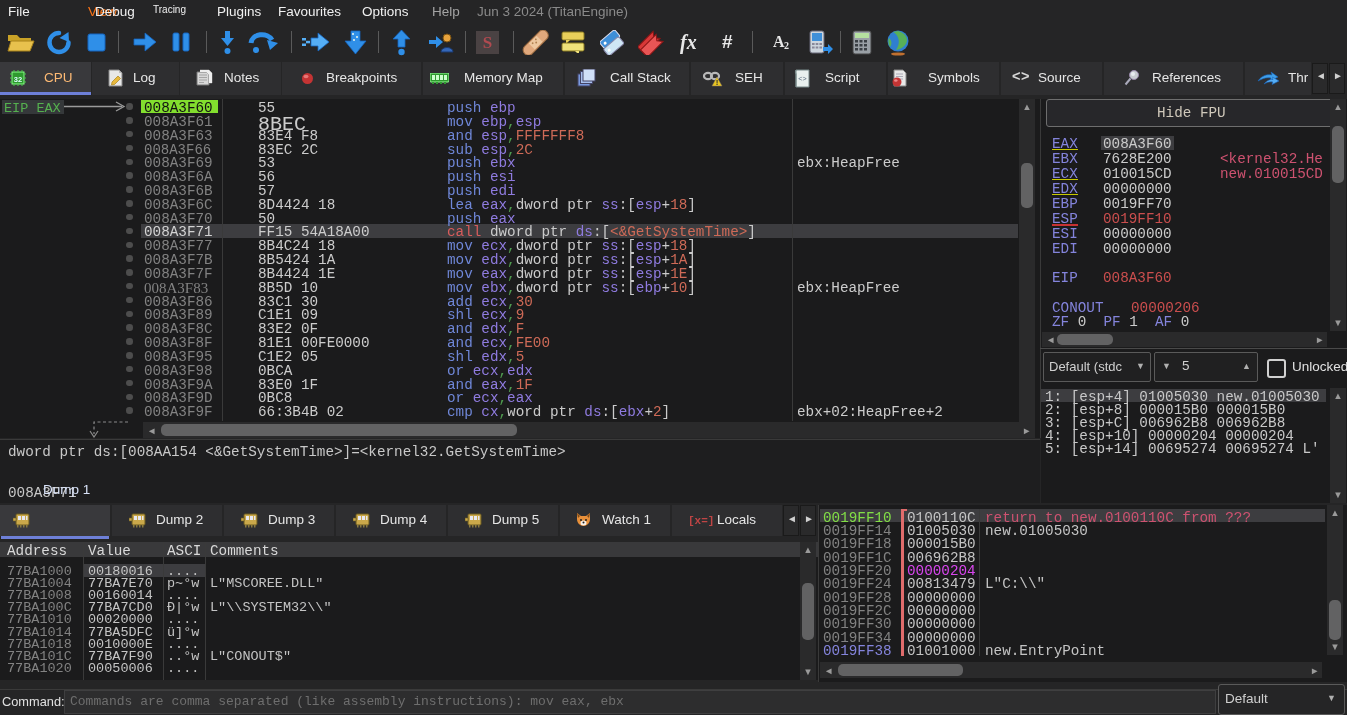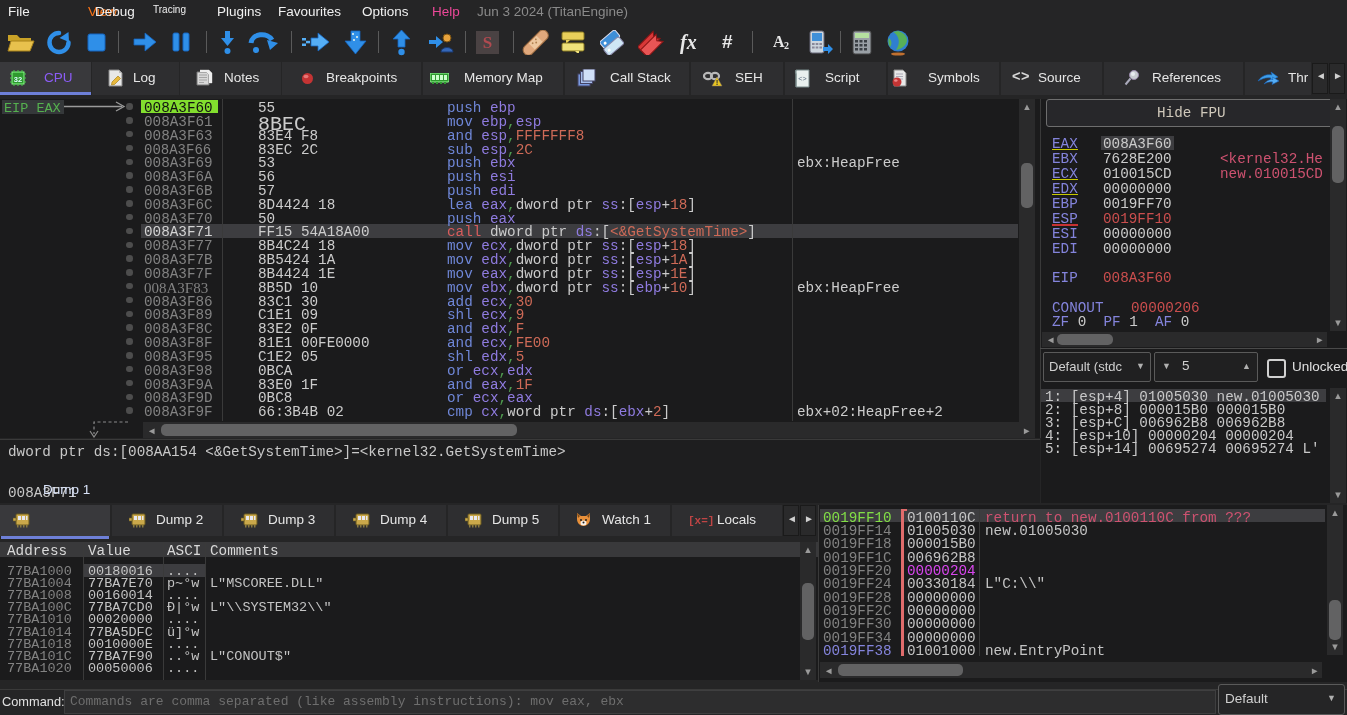--- a/index.html
+++ b/index.html
@@ -3,21 +3,21 @@
 *{margin:0;padding:0;box-sizing:border-box}
 html,body{width:1347px;height:715px;background:#252526;overflow:hidden;position:relative;font-family:'Liberation Sans',sans-serif}
 </style></head><body>
 <div style="position:absolute;left:8px;top:5px;font-family:'Liberation Sans',sans-serif;font-size:13.5px;line-height:1;color:#f0f0f0;white-space:pre;">File</div>
 <div style="position:absolute;left:48px;top:5px;font-family:'Liberation Sans',sans-serif;font-size:13.5px;line-height:1;color:#f97316;white-space:pre;margin-left:40px;">View</div>
 <div style="position:absolute;left:95px;top:5px;font-family:'Liberation Sans',sans-serif;font-size:13.5px;line-height:1;color:#f0f0f0;white-space:pre;">Debug</div>
 <div style="position:absolute;left:153px;top:5px;font-family:'Liberation Sans',sans-serif;font-size:10px;line-height:1;color:#f0f0f0;white-space:pre;">Tracing</div>
 <div style="position:absolute;left:217px;top:5px;font-family:'Liberation Sans',sans-serif;font-size:13.5px;line-height:1;color:#f0f0f0;white-space:pre;">Plugins</div>
 <div style="position:absolute;left:278px;top:5px;font-family:'Liberation Sans',sans-serif;font-size:13.5px;line-height:1;color:#f0f0f0;white-space:pre;">Favourites</div>
 <div style="position:absolute;left:362px;top:5px;font-family:'Liberation Sans',sans-serif;font-size:13.5px;line-height:1;color:#f0f0f0;white-space:pre;">Options</div>
-<div style="position:absolute;left:432px;top:5px;font-family:'Liberation Sans',sans-serif;font-size:13.5px;line-height:1;color:#ec4899;white-space:pre;text-align:center;">Help</div>
+<div style="position:absolute;left:432px;top:5px;font-family:'Liberation Sans',sans-serif;font-size:13.5px;line-height:1;color:#a3a3a3;white-space:pre;text-align:center;">Help</div>
 <div style="position:absolute;left:477px;top:5px;font-family:'Liberation Sans',sans-serif;font-size:13.5px;line-height:1;color:#8a8a8a;white-space:pre;">Jun 3 2024 (TitanEngine)</div>
 <div style="position:absolute;left:118px;top:31px;width:1px;height:22px;background:#5a5a5a"></div>
 <div style="position:absolute;left:206px;top:31px;width:1px;height:22px;background:#5a5a5a"></div>
 <div style="position:absolute;left:291px;top:31px;width:1px;height:22px;background:#5a5a5a"></div>
 <div style="position:absolute;left:378px;top:31px;width:1px;height:22px;background:#5a5a5a"></div>
 <div style="position:absolute;left:465px;top:31px;width:1px;height:22px;background:#5a5a5a"></div>
 <div style="position:absolute;left:513px;top:31px;width:1px;height:22px;background:#5a5a5a"></div>
 <div style="position:absolute;left:752px;top:31px;width:1px;height:22px;background:#5a5a5a"></div>
 <div style="position:absolute;left:840px;top:31px;width:1px;height:22px;background:#5a5a5a"></div>
 <svg style="position:absolute;left:7px;top:32px" width="28" height="21" viewBox="0 0 28 21">
@@ -148,21 +148,21 @@
 <div style="position:absolute;left:282px;top:62px;width:139px;height:33px;background:#2e2e30"></div>
 <div style="position:absolute;left:423px;top:62px;width:140px;height:33px;background:#2e2e30"></div>
 <div style="position:absolute;left:565px;top:62px;width:124px;height:33px;background:#2e2e30"></div>
 <div style="position:absolute;left:691px;top:62px;width:92px;height:33px;background:#2e2e30"></div>
 <div style="position:absolute;left:785px;top:62px;width:101px;height:33px;background:#2e2e30"></div>
 <div style="position:absolute;left:888px;top:62px;width:111px;height:33px;background:#2e2e30"></div>
 <div style="position:absolute;left:1001px;top:62px;width:101px;height:33px;background:#2e2e30"></div>
 <div style="position:absolute;left:1104px;top:62px;width:139px;height:33px;background:#2e2e30"></div>
 <div style="position:absolute;left:1245px;top:62px;width:66px;height:33px;background:#2e2e30"></div>
 <div style="position:absolute;left:0px;top:92px;width:91px;height:3px;background:#6e80d8"></div>
-<div style="position:absolute;left:44px;top:71px;font-family:'Liberation Sans',sans-serif;font-size:13.5px;line-height:1;color:#8b5cf6;white-space:pre;">CPU</div>
+<div style="position:absolute;left:44px;top:71px;font-family:'Liberation Sans',sans-serif;font-size:13.5px;line-height:1;color:#fdba74;white-space:pre;">CPU</div>
 <div style="position:absolute;left:133px;top:71px;font-family:'Liberation Sans',sans-serif;font-size:13.5px;line-height:1;color:#e6e6e6;white-space:pre;">Log</div>
 <div style="position:absolute;left:224px;top:71px;font-family:'Liberation Sans',sans-serif;font-size:13.5px;line-height:1;color:#e6e6e6;white-space:pre;">Notes</div>
 <div style="position:absolute;left:326px;top:71px;font-family:'Liberation Sans',sans-serif;font-size:13.5px;line-height:1;color:#e6e6e6;white-space:pre;">Breakpoints</div>
 <div style="position:absolute;left:464px;top:71px;font-family:'Liberation Sans',sans-serif;font-size:13.5px;line-height:1;color:#e6e6e6;white-space:pre;">Memory Map</div>
 <div style="position:absolute;left:610px;top:71px;font-family:'Liberation Sans',sans-serif;font-size:13.5px;line-height:1;color:#e6e6e6;white-space:pre;">Call Stack</div>
 <div style="position:absolute;left:735px;top:71px;font-family:'Liberation Sans',sans-serif;font-size:13.5px;line-height:1;color:#e6e6e6;white-space:pre;">SEH</div>
 <div style="position:absolute;left:825px;top:71px;font-family:'Liberation Sans',sans-serif;font-size:13.5px;line-height:1;color:#e6e6e6;white-space:pre;">Script</div>
 <div style="position:absolute;left:928px;top:71px;font-family:'Liberation Sans',sans-serif;font-size:13.5px;line-height:1;color:#e6e6e6;white-space:pre;">Symbols</div>
 <div style="position:absolute;left:1038px;top:71px;font-family:'Liberation Sans',sans-serif;font-size:13.5px;line-height:1;color:#e6e6e6;white-space:pre;">Source</div>
 <div style="position:absolute;left:1152px;top:71px;font-family:'Liberation Sans',sans-serif;font-size:13.5px;line-height:1;color:#e6e6e6;white-space:pre;">References</div>
@@ -585,21 +585,21 @@
 <div style="position:absolute;left:823px;top:523.85px;font-family:'Liberation Mono',monospace;font-size:14.3px;line-height:1;color:#828282;white-space:pre;">0019FF14</div>
 <div style="position:absolute;left:907px;top:523.85px;font-family:'Liberation Mono',monospace;font-size:14.3px;line-height:1;color:#c4c4c4;white-space:pre;">01005030</div>
 <div style="position:absolute;left:985px;top:523.85px;font-family:'Liberation Mono',monospace;font-size:14.3px;line-height:1;color:#c4c4c4;white-space:pre;">new.01005030</div>
 <div style="position:absolute;left:823px;top:537.2px;font-family:'Liberation Mono',monospace;font-size:14.3px;line-height:1;color:#828282;white-space:pre;">0019FF18</div>
 <div style="position:absolute;left:907px;top:537.2px;font-family:'Liberation Mono',monospace;font-size:14.3px;line-height:1;color:#c4c4c4;white-space:pre;">000015B0</div>
 <div style="position:absolute;left:823px;top:550.55px;font-family:'Liberation Mono',monospace;font-size:14.3px;line-height:1;color:#828282;white-space:pre;">0019FF1C</div>
 <div style="position:absolute;left:907px;top:550.55px;font-family:'Liberation Mono',monospace;font-size:14.3px;line-height:1;color:#c4c4c4;white-space:pre;">006962B8</div>
 <div style="position:absolute;left:823px;top:563.9px;font-family:'Liberation Mono',monospace;font-size:14.3px;line-height:1;color:#828282;white-space:pre;">0019FF20</div>
 <div style="position:absolute;left:907px;top:563.9px;font-family:'Liberation Mono',monospace;font-size:14.3px;line-height:1;color:#d946ef;white-space:pre;">00000204</div>
 <div style="position:absolute;left:823px;top:577.25px;font-family:'Liberation Mono',monospace;font-size:14.3px;line-height:1;color:#828282;white-space:pre;">0019FF24</div>
-<div style="position:absolute;left:907px;top:577.25px;font-family:'Liberation Mono',monospace;font-size:14.3px;line-height:1;color:#c4c4c4;white-space:pre;">00330184</div>
+<div style="position:absolute;left:907px;top:577.25px;font-family:'Liberation Mono',monospace;font-size:14.3px;line-height:1;color:#c4c4c4;white-space:pre;">00813479</div>
 <div style="position:absolute;left:985px;top:577.25px;font-family:'Liberation Mono',monospace;font-size:14.3px;line-height:1;color:#c4c4c4;white-space:pre;">L"C:\\"</div>
 <div style="position:absolute;left:823px;top:590.6px;font-family:'Liberation Mono',monospace;font-size:14.3px;line-height:1;color:#828282;white-space:pre;">0019FF28</div>
 <div style="position:absolute;left:907px;top:590.6px;font-family:'Liberation Mono',monospace;font-size:14.3px;line-height:1;color:#c4c4c4;white-space:pre;">00000000</div>
 <div style="position:absolute;left:823px;top:603.95px;font-family:'Liberation Mono',monospace;font-size:14.3px;line-height:1;color:#828282;white-space:pre;">0019FF2C</div>
 <div style="position:absolute;left:907px;top:603.95px;font-family:'Liberation Mono',monospace;font-size:14.3px;line-height:1;color:#c4c4c4;white-space:pre;">00000000</div>
 <div style="position:absolute;left:823px;top:617.3px;font-family:'Liberation Mono',monospace;font-size:14.3px;line-height:1;color:#828282;white-space:pre;">0019FF30</div>
 <div style="position:absolute;left:907px;top:617.3px;font-family:'Liberation Mono',monospace;font-size:14.3px;line-height:1;color:#c4c4c4;white-space:pre;">00000000</div>
 <div style="position:absolute;left:823px;top:630.65px;font-family:'Liberation Mono',monospace;font-size:14.3px;line-height:1;color:#828282;white-space:pre;">0019FF34</div>
 <div style="position:absolute;left:907px;top:630.65px;font-family:'Liberation Mono',monospace;font-size:14.3px;line-height:1;color:#c4c4c4;white-space:pre;">00000000</div>
 <div style="position:absolute;left:823px;top:644.0px;font-family:'Liberation Mono',monospace;font-size:14.3px;line-height:1;color:#8484dc;white-space:pre;">0019FF38</div>

